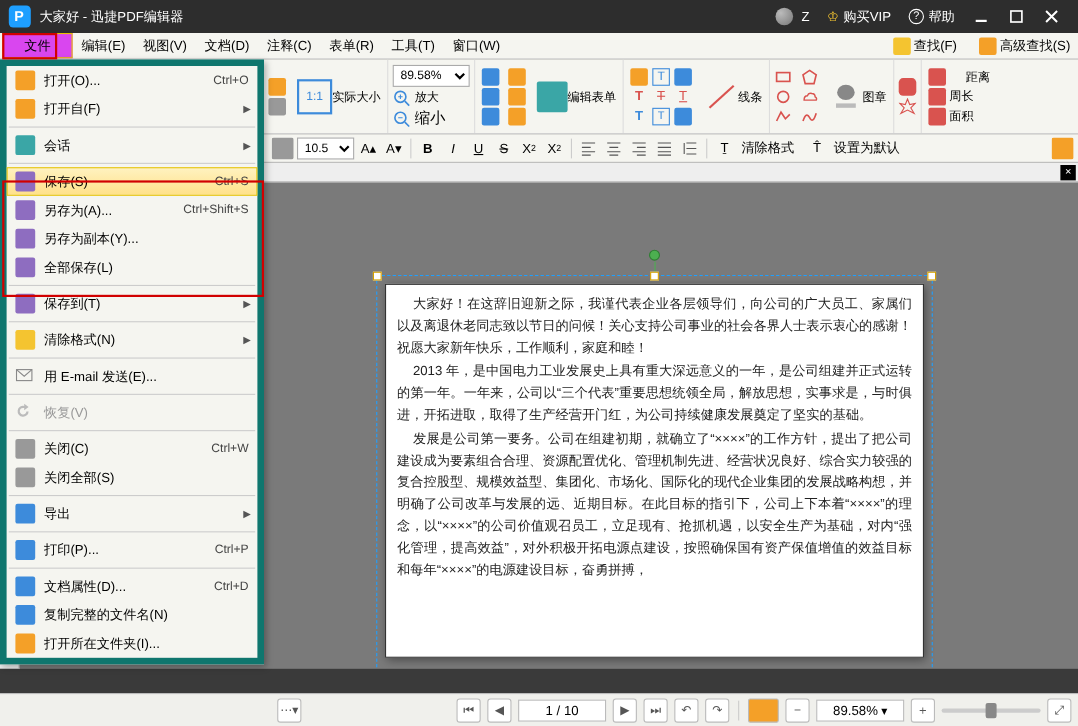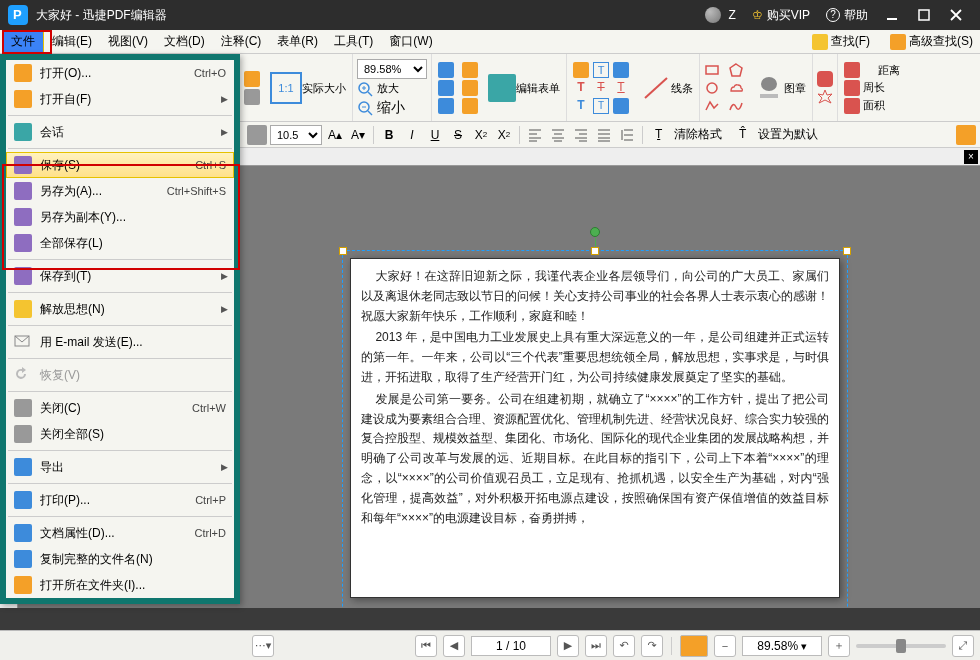--- a/index.html
+++ b/index.html
@@ -7,21 +7,21 @@
 .title-bar{height:30px;background:#2d2d2d;display:flex;align-items:center;color:#fff;padding:0 8px}
 .title-bar .logo{width:20px;height:20px;background:#1e9fff;border-radius:4px;margin-right:8px;position:relative}
 .title-bar .logo::before{content:"P";position:absolute;left:5px;top:2px;color:#fff;font-weight:bold;font-size:13px}
 .title-bar .title{flex:0 0 auto}
 .title-bar .spacer{flex:1}
 .title-bar .tb-item{margin:0 8px;display:flex;align-items:center;gap:4px;cursor:pointer}
 .title-bar .globe{width:16px;height:16px;border-radius:50%;background:radial-gradient(circle at 30% 30%,#bbb,#777)}
 .title-bar .wc{width:32px;height:22px;display:flex;align-items:center;justify-content:center;cursor:pointer}
 .menu-bar{height:24px;background:#f5f5f0;border-bottom:1px solid #ccc;display:flex;align-items:center;padding-left:2px}
 .menu-bar .mi{padding:3px 8px;cursor:pointer}
-.menu-bar .mi.active{background:#3b82f6;border:1px solid #e6c200;padding:2px 8px}
+.menu-bar .mi.active{background:#d946ef;border:1px solid #e6c200;padding:2px 19px}
 .file-hi{position:absolute;left:2px;top:30px;width:50px;height:24px;border:2px solid #d10000;pointer-events:none;z-index:50}
 .tb-right{margin-left:auto;display:flex;gap:6px}
 .tb-btn{display:flex;align-items:center;gap:3px;padding:1px 6px;cursor:pointer;border:1px solid transparent}
 .ico{width:16px;height:16px;display:inline-block}
 .ribbon{height:68px;background:#f5f5f0;border-bottom:1px solid #ccc;display:flex;overflow:hidden}
 .ribbon-left{width:240px;height:100%;position:relative}
 .ribbon .grp{display:flex;flex-direction:row;align-items:center;justify-content:center;padding:2px 6px;border-right:1px solid #ddd;height:100%}
 .ribbon .grp .big-ico{width:32px;height:32px}
 .ribbon .grp .lbl{font-size:11px;margin-top:2px}
 .ribbon .mini{display:flex;flex-direction:column;gap:2px;padding:2px 4px;justify-content:center}
@@ -368,21 +368,21 @@
     </div>
   <div class="fm-sep"></div>
   <div class="fm-item">
       <span class="fm-ico sq c-purple"></span>
       <span class="fm-lbl">保存到(T)</span>
       <span class="arr">▶</span>
     </div>
   <div class="fm-sep"></div>
   <div class="fm-item">
       <span class="fm-ico sq c-yellow"></span>
-      <span class="fm-lbl">解放思想(N)</span>
+      <span class="fm-lbl">清除格式(N)</span>
       <span class="arr">▶</span>
     </div>
   <div class="fm-sep"></div>
   <div class="fm-item">
       <span class="fm-ico">
         <svg width="16" height="16">
           <rect x="1" y="3" width="14" height="10" fill="none" stroke="#888"></rect>
           <path d="M1 3 L8 9 L15 3" fill="none" stroke="#888"></path>
         </svg>
       </span>

